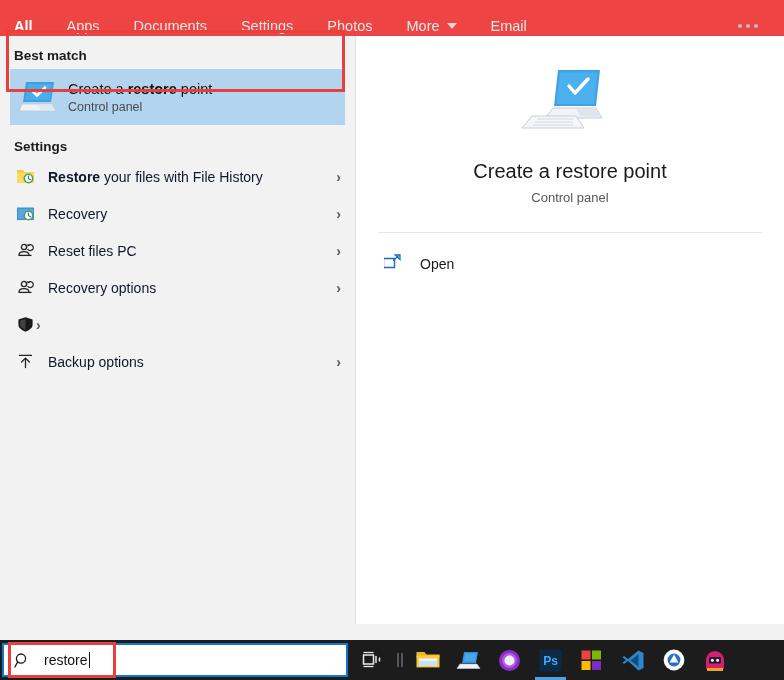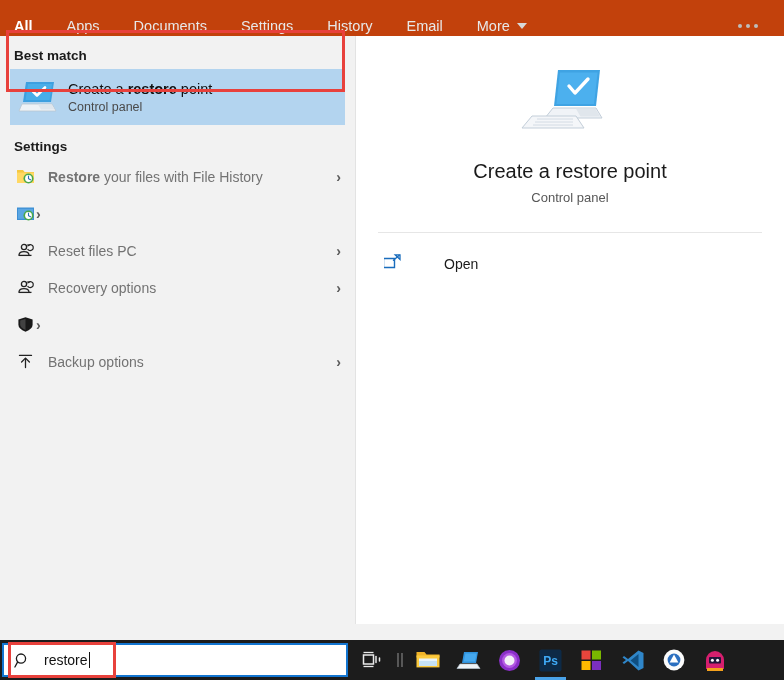--- a/index.html
+++ b/index.html
@@ -8,21 +8,21 @@
     font-family: "Liberation Sans", sans-serif;
     overflow: hidden;
     background: #f2f2f2;
   }
   #app { position: relative; width: 784px; height: 680px; }
 
   
   .tabbar {
     position: absolute; top: 0; left: 0;
     width: 784px; height: 52px;
-    background: #c2410c;
+    background: #ef4444;
     display: flex; align-items: flex-start;
   }
   .tab {
     position: relative;
     height: 52px;
     padding: 0 17px;
     display: flex; align-items: center;
     color: #e8e8e8;
     font-size: 14.5px;
     cursor: default;
@@ -103,21 +103,21 @@
     font-size: 13.5px; font-weight: bold; color: #1b1b1b;
     padding: 14px 0 4px 14px;
   }
   .setting-row {
     height: 37px;
     display: flex; align-items: center;
     padding: 0 14px 0 14px;
     cursor: default;
   }
   .sr-icon { width: 22px; flex: 0 0 22px; display:flex; align-items:center; justify-content:center; }
-  .sr-label { margin-left: 12px; font-size: 14px; color: #737373; flex: 1; }
+  .sr-label { margin-left: 12px; font-size: 14px; color: #0f172a; flex: 1; }
   .sr-label b { font-weight: bold; }
   .sr-chev { color: #5a5a5a; font-size: 14px; font-weight: 600; }
 
   
   .preview {
     padding-top: 30px;
     display: flex; flex-direction: column; align-items: center;
     height: 180px;
   }
   .preview-icon { width: 104px; height: 74px; position: relative; }
@@ -126,21 +126,20 @@
   .preview-divider {
     margin: 16px 22px 0 22px;
     border-top: 1px solid #e6e6e6;
   }
   .action-row {
     display: flex; align-items: center;
     height: 40px;
     margin: 11px 22px 0 22px;
     padding-left: 6px;
     cursor: default;
-    gap: 24px;
   }
   .action-icon { width: 22px; flex: 0 0 22px; }
   .action-label { margin-left: 14px; font-size: 14px; color: #1a1a1a; }
 
   
   .taskbar {
     position: absolute; left: 0; top: 640px;
     width: 784px; height: 40px;
     background: #1c1c1c;
     display: flex; align-items: center;
@@ -193,28 +192,28 @@
     <div class="tab">
       <span>Apps</span>
     </div>
     <div class="tab">
       <span>Documents</span>
     </div>
     <div class="tab">
       <span>Settings</span>
     </div>
     <div class="tab">
-      <span>History</span>
-    </div>
-    <div class="tab">
-      <span>Email</span>
+      <span>Photos</span>
     </div>
     <div class="tab">
       <span>More</span>
       <span class="tab-caret"></span>
+    </div>
+    <div class="tab">
+      <span>Email</span>
     </div>
     <div class="ellipsis-btn">
       <span class="dots">
           <i></i>
           <i></i>
           <i></i>
         </span>
     </div>
   </div>
 
@@ -261,20 +260,21 @@
       <div class="setting-row">
         <div class="sr-icon">
           <svg width="19" height="17" viewBox="0 0 19 17">
             <rect x="1" y="2.5" width="17" height="12.5" fill="#3d8fd4"></rect>
             <rect x="2" y="3.8" width="15" height="10" fill="#5aa6e3"></rect>
             <circle cx="12.5" cy="10.5" r="5" fill="#4aa84a"></circle>
             <circle cx="12.5" cy="10.5" r="3.4" fill="#ffffff"></circle>
             <path d="M12.5 8 v2.6 l2 1.2" stroke="#2b6fb5" stroke-width="1.1" fill="none" stroke-linecap="round"></path>
           </svg>
         </div>
+        <div class="sr-label"><b></b><span>Recovery</span></div>
         <div class="sr-chev">›</div>
       </div>
 
       <div class="setting-row">
         <div class="sr-icon">
           <svg width="19" height="17" viewBox="0 0 19 17">
             <circle cx="8" cy="5" r="2.6" fill="none" stroke="#222" stroke-width="1.3"></circle>
             <path d="M3 13.2 q0 -3.6 5 -3.6 q5 0 5 3.6" fill="none" stroke="#222" stroke-width="1.3"></path>
             <path d="M2.5 13.4 h13" stroke="#222" stroke-width="1.3"></path>
             <path d="M12.2 3.4 a3 3 0 1 1 -0.6 3.6" fill="none" stroke="#222" stroke-width="1.2"></path>

